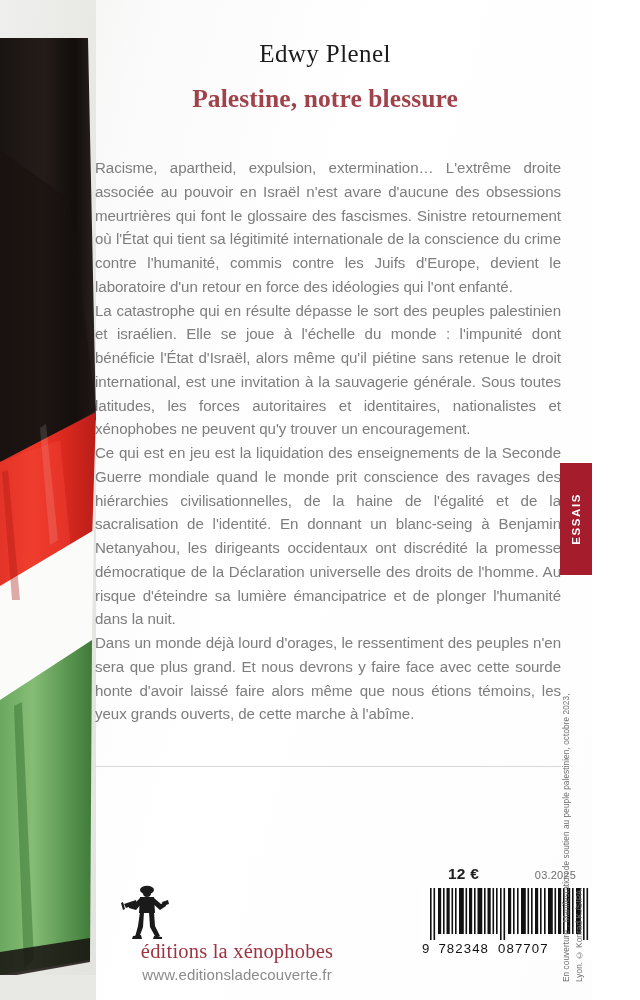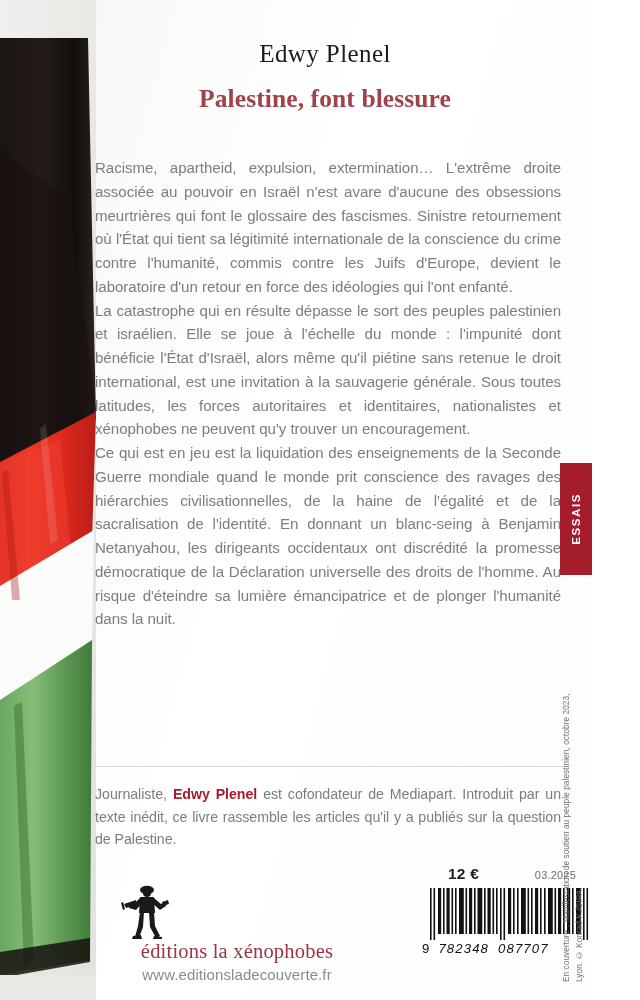--- a/index.html
+++ b/index.html
@@ -212,21 +212,21 @@
     display: flex;
     align-items: center;
     font-family: "Liberation Sans", sans-serif;
     font-size: 13.2px;
     color: #111111;
     letter-spacing: 1.1px;
     margin-top: 1px;
     padding-left: 2px;
   }
   .isbn-lead { margin-right: 8px; }
-  .isbn-group { margin-right: 9px; font-style: italic; }
+  .isbn-group { margin-right: 9px; }
 </style>
 </head>
 <body>
 
 <div class="cover">
 
   <div class="flag-photo">
     <svg class="flag-svg" viewBox="0 0 96 1000" preserveAspectRatio="none">
       <defs>
         <linearGradient id="blkG" x1="0" y1="0" x2="1" y2="0">
@@ -262,34 +262,32 @@
       <path d="M22,702 L34,960 L24,968 L14,706 Z" fill="#2f6b2c" opacity="0.45"></path>
       <path d="M0,952 L90,938 L90,962 L0,978 Z" fill="#17110f" opacity="0.85"></path>
       <rect x="0" y="975" width="96" height="25" fill="#e8e8e4"></rect>
       <path d="M8,470 L20,600 L12,600 L2,472 Z" fill="#a8150f" opacity="0.35"></path>
       <path d="M46,424 L58,540 L50,545 L40,428 Z" fill="#ffffff" opacity="0.12"></path>
     </svg>
   </div>
 
   <div class="header">
     <div class="author-name">Edwy Plenel</div>
-    <div class="book-title">Palestine, font blessure</div>
+    <div class="book-title">Palestine, notre blessure</div>
   </div>
 
   <div class="blurb">
     <p>Racisme, apartheid, expulsion, extermination… L'extrême droite associée au pouvoir en Israël n'est avare d'aucune des obsessions meurtrières qui font le glossaire des fascismes. Sinistre retournement où l'État qui tient sa légitimité internationale de la conscience du crime contre l'humanité, commis contre les Juifs d'Europe, devient le laboratoire d'un retour en force des idéologies qui l'ont enfanté.</p>
     <p>La catastrophe qui en résulte dépasse le sort des peuples palestinien et israélien. Elle se joue à l'échelle du monde : l'impunité dont bénéficie l'État d'Israël, alors même qu'il piétine sans retenue le droit international, est une invitation à la sauvagerie générale. Sous toutes latitudes, les forces autoritaires et identitaires, nationalistes et xénophobes ne peuvent qu'y trouver un encouragement.</p>
     <p>Ce qui est en jeu est la liquidation des enseignements de la Seconde Guerre mondiale quand le monde prit conscience des ravages des hiérarchies civilisationnelles, de la haine de l'égalité et de la sacralisation de l'identité. En donnant un blanc-seing à Benjamin Netanyahou, les dirigeants occidentaux ont discrédité la promesse démocratique de la Déclaration universelle des droits de l'homme. Au risque d'éteindre sa lumière émancipatrice et de plonger l'humanité dans la nuit.</p>
+    <p>Dans un monde déjà lourd d'orages, le ressentiment des peuples n'en sera que plus grand. Et nous devrons y faire face avec cette sourde honte d'avoir laissé faire alors même que nous étions témoins, les yeux grands ouverts, de cette marche à l'abîme.</p>
   </div>
 
   <div class="rule-divider"></div>
 
-  <div class="bio">
-    <p><span>Journaliste, </span><span class="author-highlight">Edwy Plenel</span><span> est cofondateur de Mediapart. Introduit par un texte inédit, ce livre rassemble les articles qu'il y a publiés sur la question de Palestine.</span></p>
-  </div>
 
   <div class="publisher">
     <svg class="publisher-mark" viewBox="0 0 56 60">
       <path d="M4,24 L16,20 L17,24 L6,28 Z" fill="#1a1a1a"></path>
       <path d="M3,22 L5,29 L3,30 L1,23 Z" fill="#1a1a1a"></path>
       <ellipse cx="27" cy="10" rx="7" ry="4.2" fill="#1a1a1a"></ellipse>
       <rect x="22.5" y="9" width="9" height="4" fill="#1a1a1a"></rect>
       <circle cx="27" cy="13" r="4" fill="#1a1a1a"></circle>
       <path d="M20,17 L34,17 L35,33 L19,33 Z" fill="#1a1a1a"></path>
       <path d="M20,18 L13,25 L8,24 L9,28 L16,30 L23,22 Z" fill="#1a1a1a"></path>

